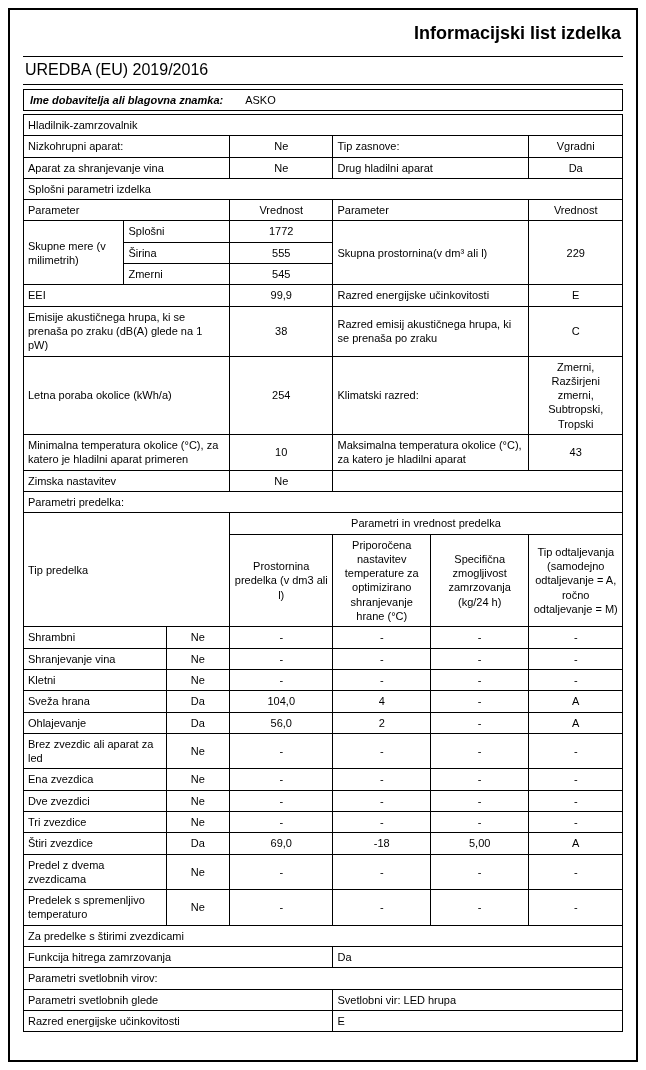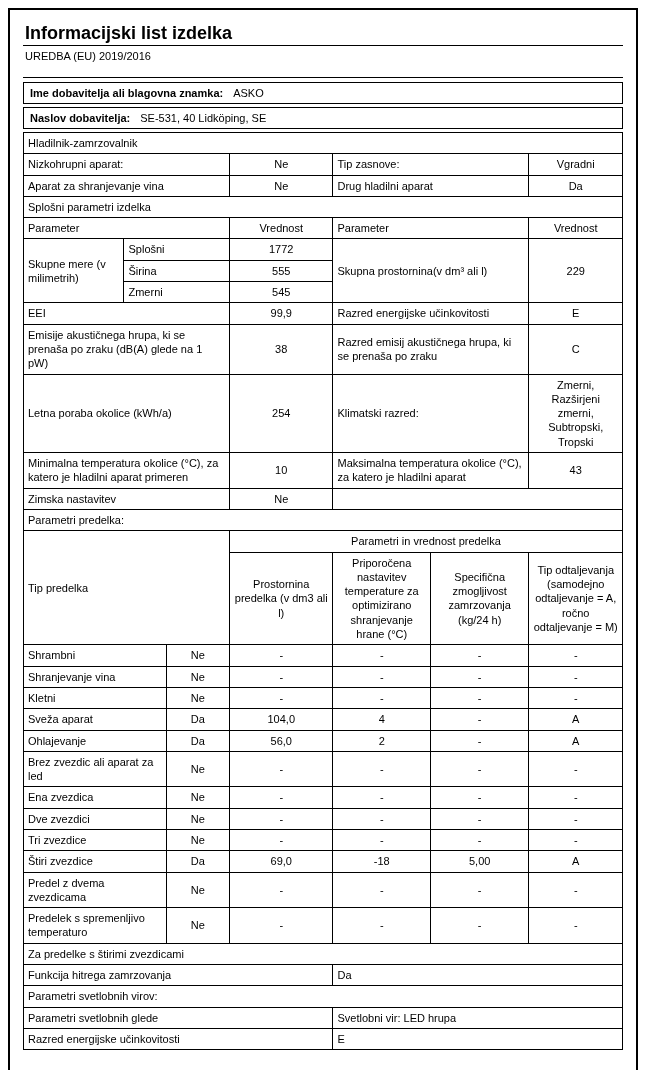--- a/index.html
+++ b/index.html
@@ -11,36 +11,37 @@
   }
   .doc {
     margin: 8px;
     border: 2px solid #000;
     padding: 8px 13px 20px 13px;
     min-height: 1054px;
   }
   .title {
     font-size: 18px;
     font-weight: bold;
-    padding: 5px 2px 1px 2px;
+    padding: 5px 2px 12px 2px;
     border-bottom: 1px solid #000;
+    text-align: right;
   }
   .reg {
-    font-size: 11px;
-    padding: 4px 2px 15px 2px;
+    font-size: 16px;
+    padding: 4px 2px 5px 2px;
     border-bottom: 1px solid #000;
     margin-bottom: 4px;
   }
   .supbox {
     border: 1px solid #000;
     font-size: 11px;
     padding: 4px 6px;
     margin-bottom: 3px;
   }
-  .supbox b { margin-right: 10px; }
+  .supbox b { margin-right: 22px; font-style: italic; }
   table.main {
     width: 100%;
     border-collapse: collapse;
     table-layout: fixed;
     font-size: 11px;
   }
   table.main td {
     border: 1px solid #000;
     padding: 3px 4px;
     vertical-align: middle;
@@ -53,23 +54,20 @@
 </head>
 <body>
 
 <div class="doc">
 
   <div class="title">Informacijski list izdelka</div>
   <div class="reg">UREDBA (EU) 2019/2016</div>
 
   <div class="supbox">
     <b>Ime dobavitelja ali blagovna znamka:</b><span>ASKO</span>
-  </div>
-  <div class="supbox">
-    <b>Naslov dobavitelja:</b><span>SE-531, 40 Lidköping, SE</span>
   </div>
 
   <table class="main">
     <colgroup>
       <col style="width:100px">
         <col style="width:42px">
         <col style="width:63px">
         <col style="width:103px">
         <col style="width:97px">
         <col style="width:98px">
@@ -179,21 +177,21 @@
     </tr>
     <tr>
       <td colspan="2">Kletni</td>
       <td class="c">Ne</td>
       <td class="c">-</td>
       <td class="c">-</td>
       <td class="c">-</td>
       <td class="c">-</td>
     </tr>
     <tr>
-      <td colspan="2">Sveža aparat</td>
+      <td colspan="2">Sveža hrana</td>
       <td class="c">Da</td>
       <td class="c">104,0</td>
       <td class="c">4</td>
       <td class="c">-</td>
       <td class="c">A</td>
     </tr>
     <tr>
       <td colspan="2">Ohlajevanje</td>
       <td class="c">Da</td>
       <td class="c">56,0</td>

